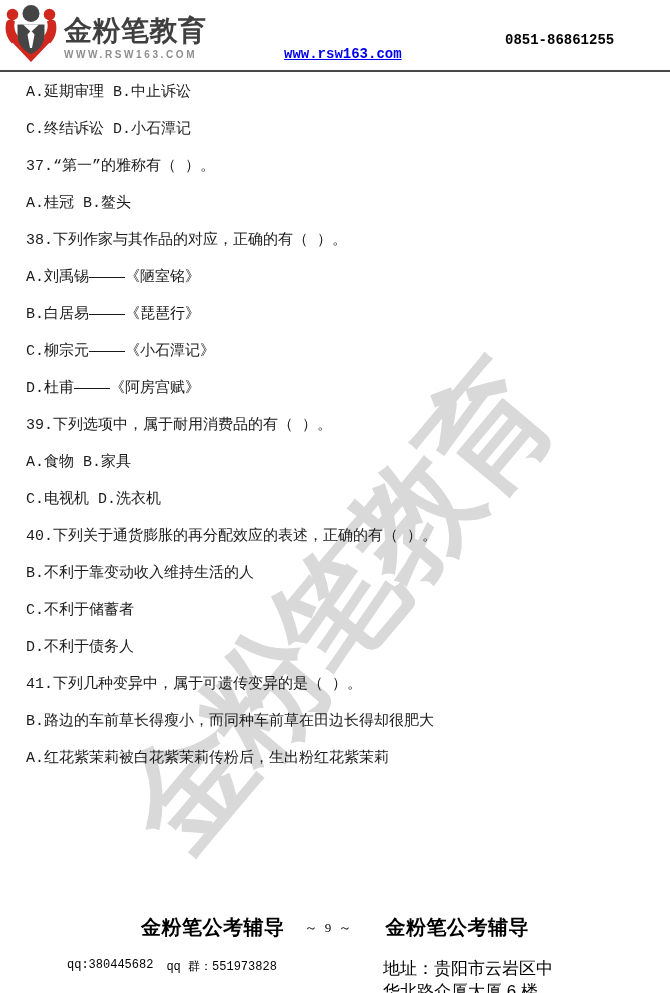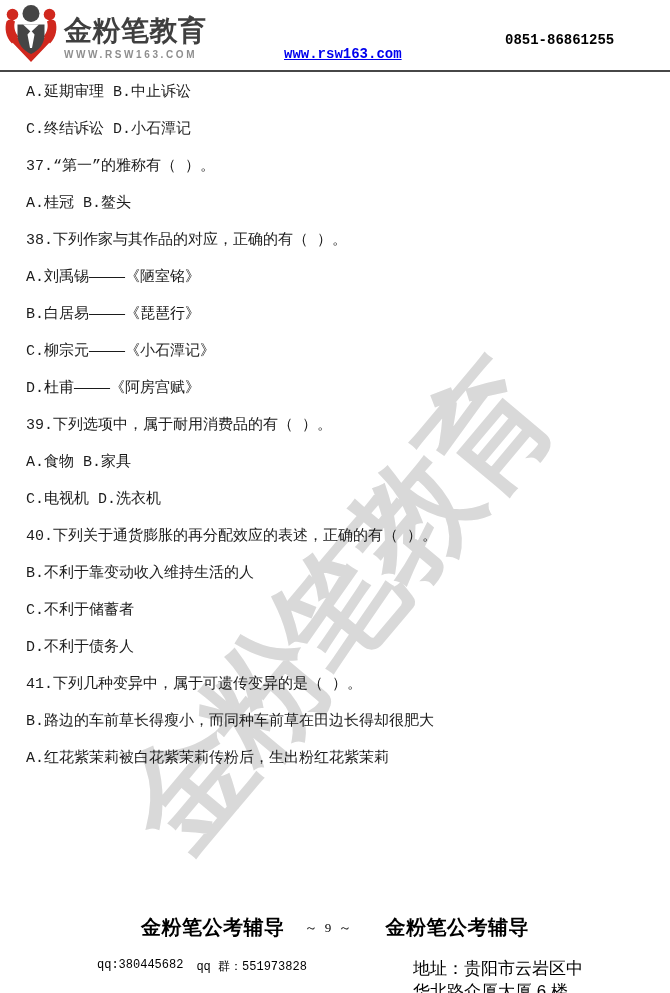--- a/index.html
+++ b/index.html
@@ -51,21 +51,21 @@
   
   .footer-title{
     position:absolute;top:914px;left:0;width:670px;z-index:1;
     display:flex;justify-content:center;align-items:center;
   }
   .ft-main{font-size:20px;font-weight:bold;color:#000;letter-spacing:0.5px;}
   .ft-page{
     font-size:13px;color:#000;margin:0 32px 0 20px;letter-spacing:2px;
     font-family:"Liberation Serif","DejaVu Serif",serif;
   }
-  .footer-info{position:absolute;top:956px;left:0;width:556px;height:22px;z-index:1;margin-left:30px;}
+  .footer-info{position:absolute;top:956px;left:0;width:556px;height:22px;z-index:1;}
   .fi-qq{
     position:absolute;left:67px;top:2px;display:flex;gap:13px;
     font-family:"Liberation Mono","DejaVu Sans Mono",monospace;font-size:12px;color:#000;
   }
   .fi-address{position:absolute;left:383px;top:1px;font-size:17px;color:#000;}
 </style>
 </head>
 <body>
 
 <div class="page">

